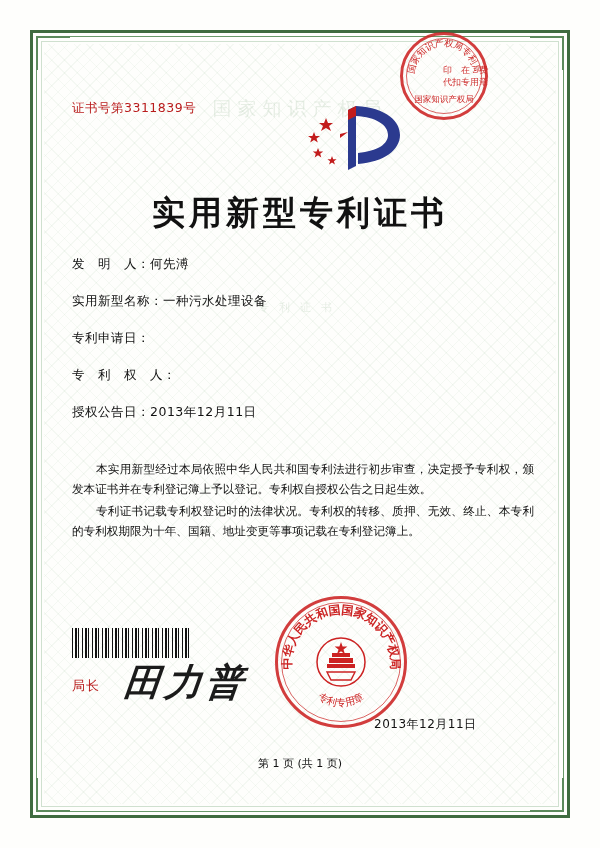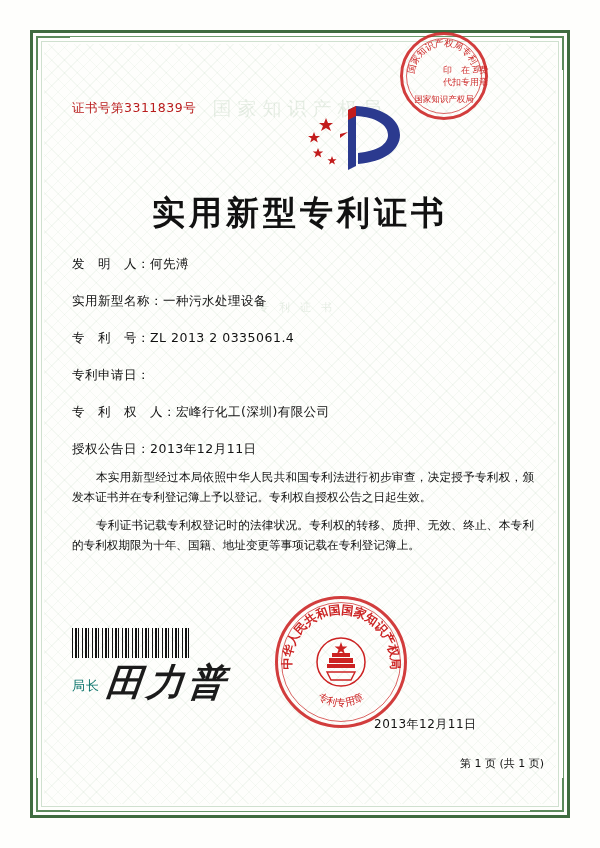--- a/index.html
+++ b/index.html
@@ -159,21 +159,21 @@
     position: absolute;
     left: 16px;
     right: 10px;
     top: 404px;
     font-size: 11.6px;
     line-height: 1.72;
     color: #111;
     text-align: justify;
   }
   .paras p {
-    margin: 8px 0 2px 0;
+    margin: 0 0 2px 0;
     text-indent: 24px;
   }
 
   
   .barcode {
     position: absolute;
     left: 16px;
     top: 572px;
     width: 118px;
     height: 30px;
@@ -185,23 +185,23 @@
 
   .signature-row {
     position: absolute;
     left: 16px;
     top: 608px;
     display: flex;
     align-items: flex-end;
   }
   .sig-label {
     font-size: 13px;
-    color: #0f766e;
+    color: #b91c1c;
     letter-spacing: 1px;
-    margin-right: 6px;
+    margin-right: 24px;
     margin-bottom: 6px;
   }
   .sig-script {
     font-family: "DejaVu Serif", "Liberation Serif", serif;
     font-size: 37px;
     font-style: italic;
     font-weight: bold;
     color: #1b1b1b;
     letter-spacing: 4px;
     transform: skewX(-6deg);
@@ -215,21 +215,21 @@
     font-size: 12px;
     color: #111;
     letter-spacing: 0.5px;
   }
 
   .page-no {
     position: absolute;
     left: 0;
     right: 0;
     top: 700px;
-    text-align: right;
+    text-align: center;
     font-size: 11px;
     color: #111;
   }
 
   
   .seal-top {
     position: absolute;
     left: 400px;
     top: 32px;
     width: 88px;
@@ -326,29 +326,24 @@
     <div class="fields">
       <div class="field">
         <span class="lbl">发　明　人：</span>
         <span class="val">何先溥</span>
       </div>
       <div class="field">
         <span class="lbl">实用新型名称：</span>
         <span class="val">一种污水处理设备</span>
       </div>
       <div class="field">
-        <span class="lbl">专　利　号：</span>
-        <span class="val">ZL 2013 2 0335061.4</span>
-      </div>
-      <div class="field">
         <span class="lbl">专利申请日：</span>
       </div>
       <div class="field">
         <span class="lbl">专　利　权　人：</span>
-        <span class="val">宏峰行化工(深圳)有限公司</span>
       </div>
       <div class="field">
         <span class="lbl">授权公告日：</span>
         <span class="val">2013年12月11日</span>
       </div>
     </div>
 
     <div class="paras">
       <p>本实用新型经过本局依照中华人民共和国专利法进行初步审查，决定授予专利权，颁发本证书并在专利登记簿上予以登记。专利权自授权公告之日起生效。</p>
       <p>专利证书记载专利权登记时的法律状况。专利权的转移、质押、无效、终止、本专利的专利权期限为十年、国籍、地址变更等事项记载在专利登记簿上。</p>

